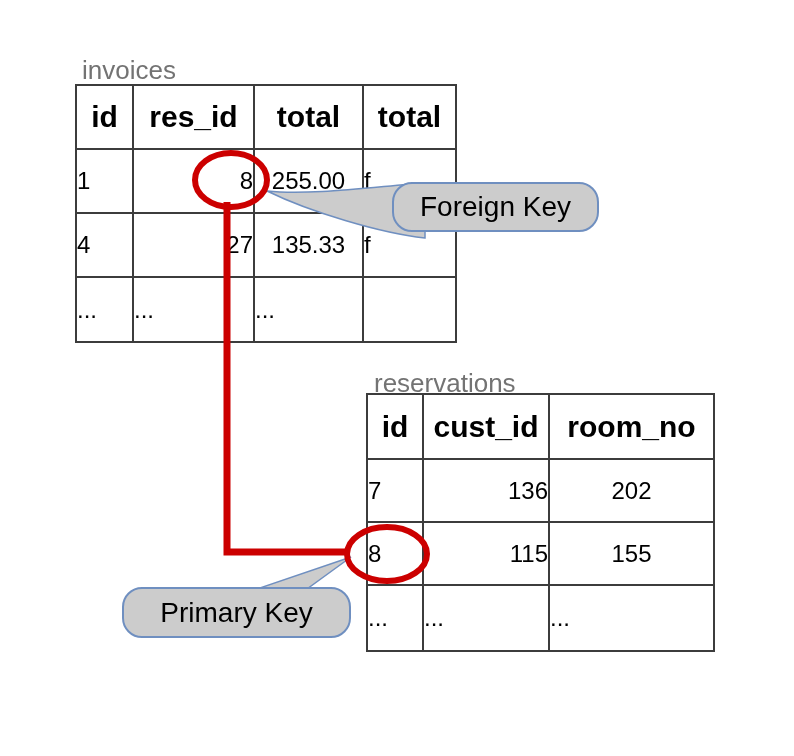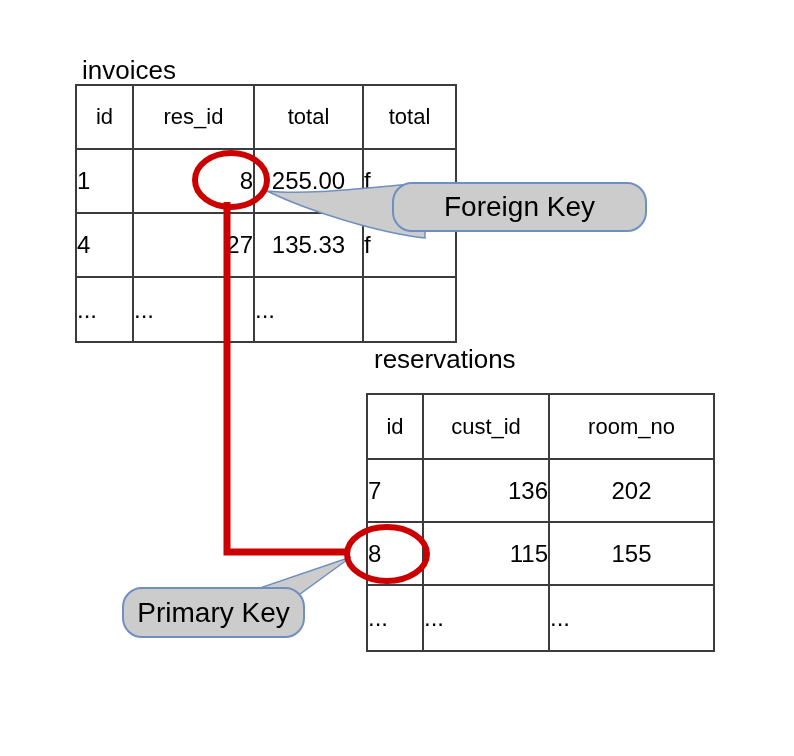--- a/index.html
+++ b/index.html
@@ -11,41 +11,41 @@
   #canvas {
     position: relative;
     width: 794px;
     height: 756px;
     background: var(--page-bg, #ffffff);
     overflow: hidden;
   }
   .table-title {
     position: absolute;
     font-size: 26px;
-    color: #000000;
+    color: #737373;
     white-space: nowrap;
   }
   table.dbtable {
     position: absolute;
     border-collapse: collapse;
     table-layout: fixed;
     background: #ffffff;
     font-size: 24px;
     color: #000000;
   }
   table.dbtable td, table.dbtable th {
     border: 2px solid #3c3c3c;
     vertical-align: middle;
     overflow: hidden;
     white-space: nowrap;
     padding: 0;
   }
   table.dbtable th {
-    font-size: 22px;
-    font-weight: normal;
+    font-size: 30px;
+    font-weight: bold;
     text-align: center;
   }
   td.al { text-align: left;  padding-left: 8px; }
   td.ar { text-align: right; padding-right: 14px; }
   td.ac { text-align: center; margin-left: 28px; }
   #invoices-table     { left: 75px;  top: 84px;  }
   #reservations-table { left: 366px; top: 393px; }
   #annotation-overlay {
     position: absolute;
     left: 0; top: 0;
@@ -58,22 +58,22 @@
     border: 2px solid var(--callout-border, #6f8fc0);
     border-radius: 20px;
     display: flex;
     align-items: center;
     justify-content: center;
     font-size: 28px;
     color: #000000;
     box-sizing: border-box;
     white-space: nowrap;
   }
-  #foreign-key-callout { left: 392px; top: 182px; width: 255px; height: 50px; }
-  #primary-key-callout { left: 122px; top: 587px; width: 183px; height: 51px; }
+  #foreign-key-callout { left: 392px; top: 182px; width: 207px; height: 50px; }
+  #primary-key-callout { left: 122px; top: 587px; width: 229px; height: 51px; }
 </style>
 </head>
 <body>
 
 <div id="canvas">
 
   <div class="table-title" style="left:82px; top:55px;">invoices</div>
 
   <table class="dbtable" id="invoices-table">
     <colgroup>
@@ -103,21 +103,21 @@
     </tr>
     <tr style="height:65px">
       <td class="al">...</td>
       <td class="al">...</td>
       <td class="al">...</td>
       <td class="al"></td>
     </tr>
   </tbody>
     </table>
 
-  <div class="table-title" style="left:374px; top:344px;">reservations</div>
+  <div class="table-title" style="left:374px; top:368px;">reservations</div>
 
   <table class="dbtable" id="reservations-table">
     <colgroup>
       <col style="width:56px">
         <col style="width:126px">
         <col style="width:165px">
     </colgroup>
     <tbody>
         <tr style="height:65px">
       <th>id</th>

